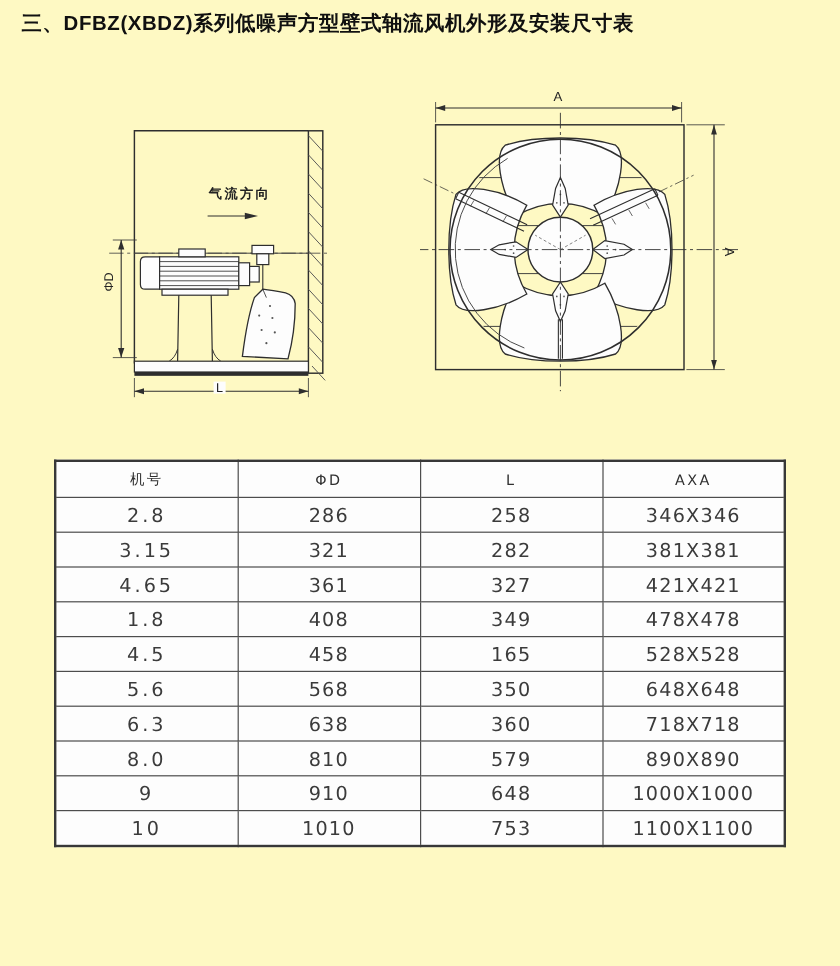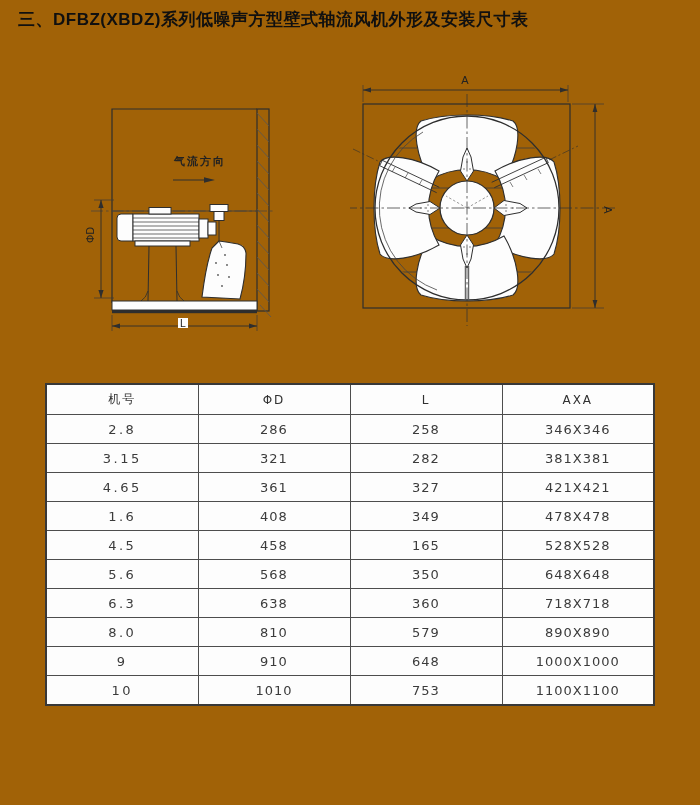--- a/index.html
+++ b/index.html
@@ -1,40 +1,40 @@
 <!DOCTYPE html>
 <html><head>
 <meta charset="utf-8">
 <style>
   html,body{margin:0;padding:0;}
   body{
     width:700px;height:805px;background:#fbfbfb;
     font-family:"Liberation Sans","DejaVu Sans",sans-serif;
     position:relative;overflow:hidden;
   }
-  .page{position:absolute;inset:0;background:#a16207;}
+  .page{position:absolute;inset:0;background:#fef9c3;}
   .doc-title{
     position:absolute;left:18px;top:8px;
     font-size:17px;font-weight:bold;color:#101010;letter-spacing:0.5px;
     white-space:nowrap;
   }
   .side-view{position:absolute;left:75px;top:85px;}
   .front-view{position:absolute;left:350px;top:70px;}
   svg{display:block;}
   svg text{font-family:"Liberation Sans","DejaVu Sans",sans-serif;fill:#222;}
 
   .spec-table{
     position:absolute;left:45px;top:383px;width:610px;
     border-collapse:collapse;table-layout:fixed;
     border:2px solid #383838;background:#fdfdfd;
   }
   .spec-table th,.spec-table td{
     border:1px solid #4d4d4d;
     text-align:center;vertical-align:middle;
-    font-size:13px;color:#3b3b3b;font-weight:normal;
+    font-size:16px;color:#3b3b3b;font-weight:normal;
     letter-spacing:1px;padding:0;
     font-family:"DejaVu Sans","Liberation Sans",sans-serif;
   }
   .spec-table th{height:29px;font-size:12px;color:#303030;letter-spacing:2px;}
   .spec-table td{height:28px;}
   .spec-table td:first-child{letter-spacing:2.5px;}
 </style>
 </head>
 <body>
 
@@ -224,21 +224,21 @@
         <td>282</td>
         <td>381X381</td>
       </tr>
       <tr>
         <td>4.65</td>
         <td>361</td>
         <td>327</td>
         <td>421X421</td>
       </tr>
       <tr>
-        <td>1.6</td>
+        <td>1.8</td>
         <td>408</td>
         <td>349</td>
         <td>478X478</td>
       </tr>
       <tr>
         <td>4.5</td>
         <td>458</td>
         <td>165</td>
         <td>528X528</td>
       </tr>

